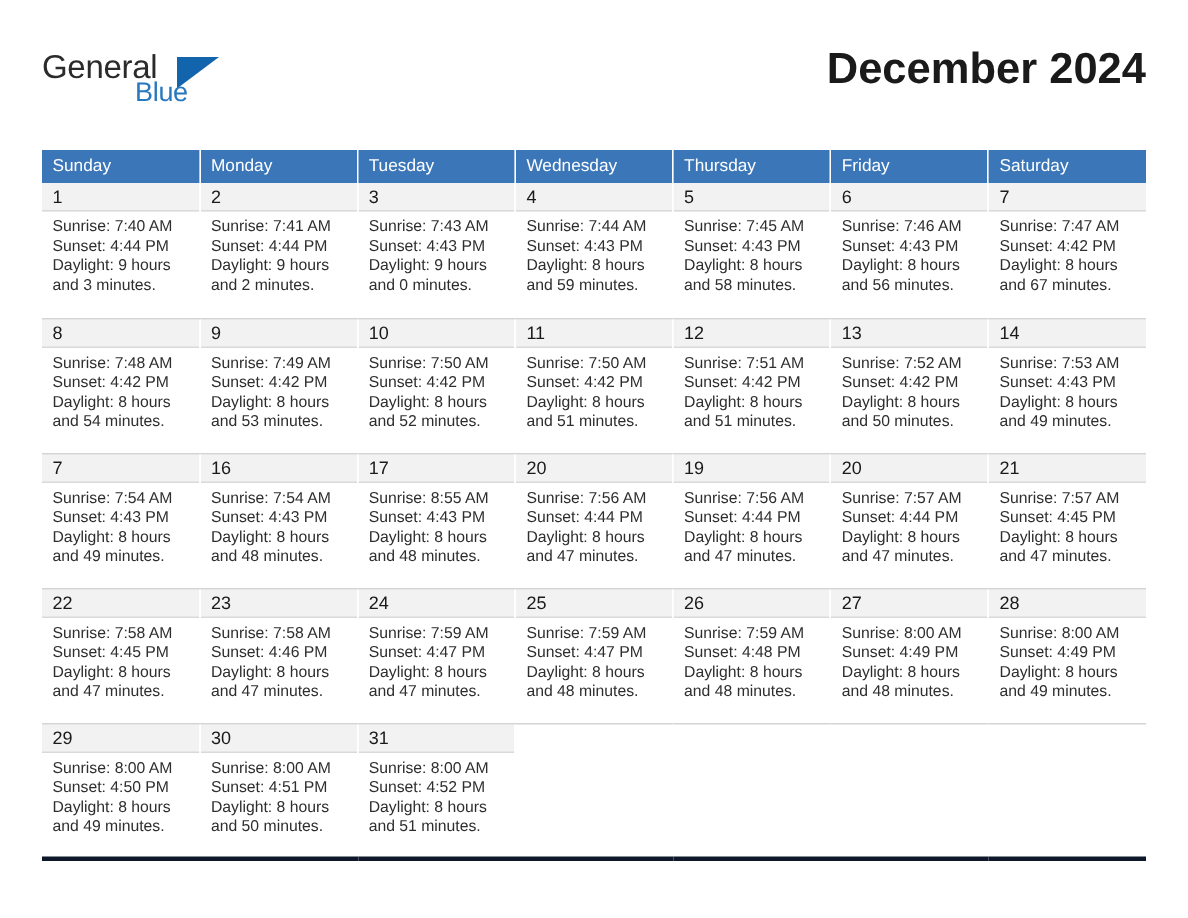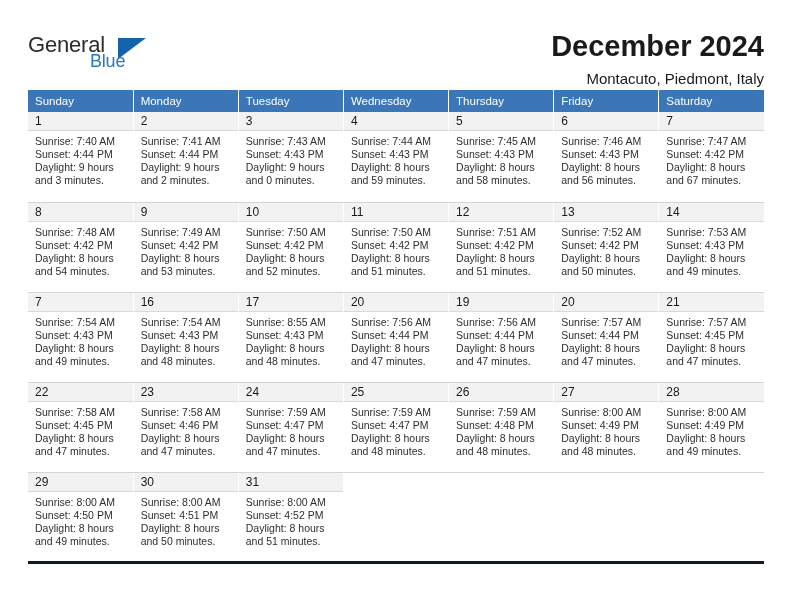--- a/index.html
+++ b/index.html
@@ -66,21 +66,21 @@
     font-size: 15px;
     color: #1a1a1a;
     margin-top: 7px;
   }
 
   
   .calendar {
     width: 736px;
     border-collapse: collapse;
     table-layout: fixed;
-    margin-top: 14px;
+    margin-top: 24px;
   }
   .calendar th {
     background: #3a76b8;
     color: #ffffff;
     font-weight: normal;
     font-size: 11.5px;
     text-align: left;
     padding: 5px 0 5px 7px;
     border-right: 1px solid #ffffff;
     height: 22px;
@@ -128,21 +128,20 @@
   <div class="topbar">
 
     <div class="logo">
       <span class="logo-general">General</span>
       <span class="logo-tri"></span>
       <span class="logo-blue">Blue</span>
     </div>
 
     <div class="titles">
       <div class="month-title">December 2024</div>
-      <div class="location">Montacuto, Piedmont, Italy</div>
     </div>
 
   </div>
 
   <table class="calendar">
     <thead>
       <tr>
         <th>Sunday</th>
         <th>Monday</th>
         <th>Tuesday</th>

